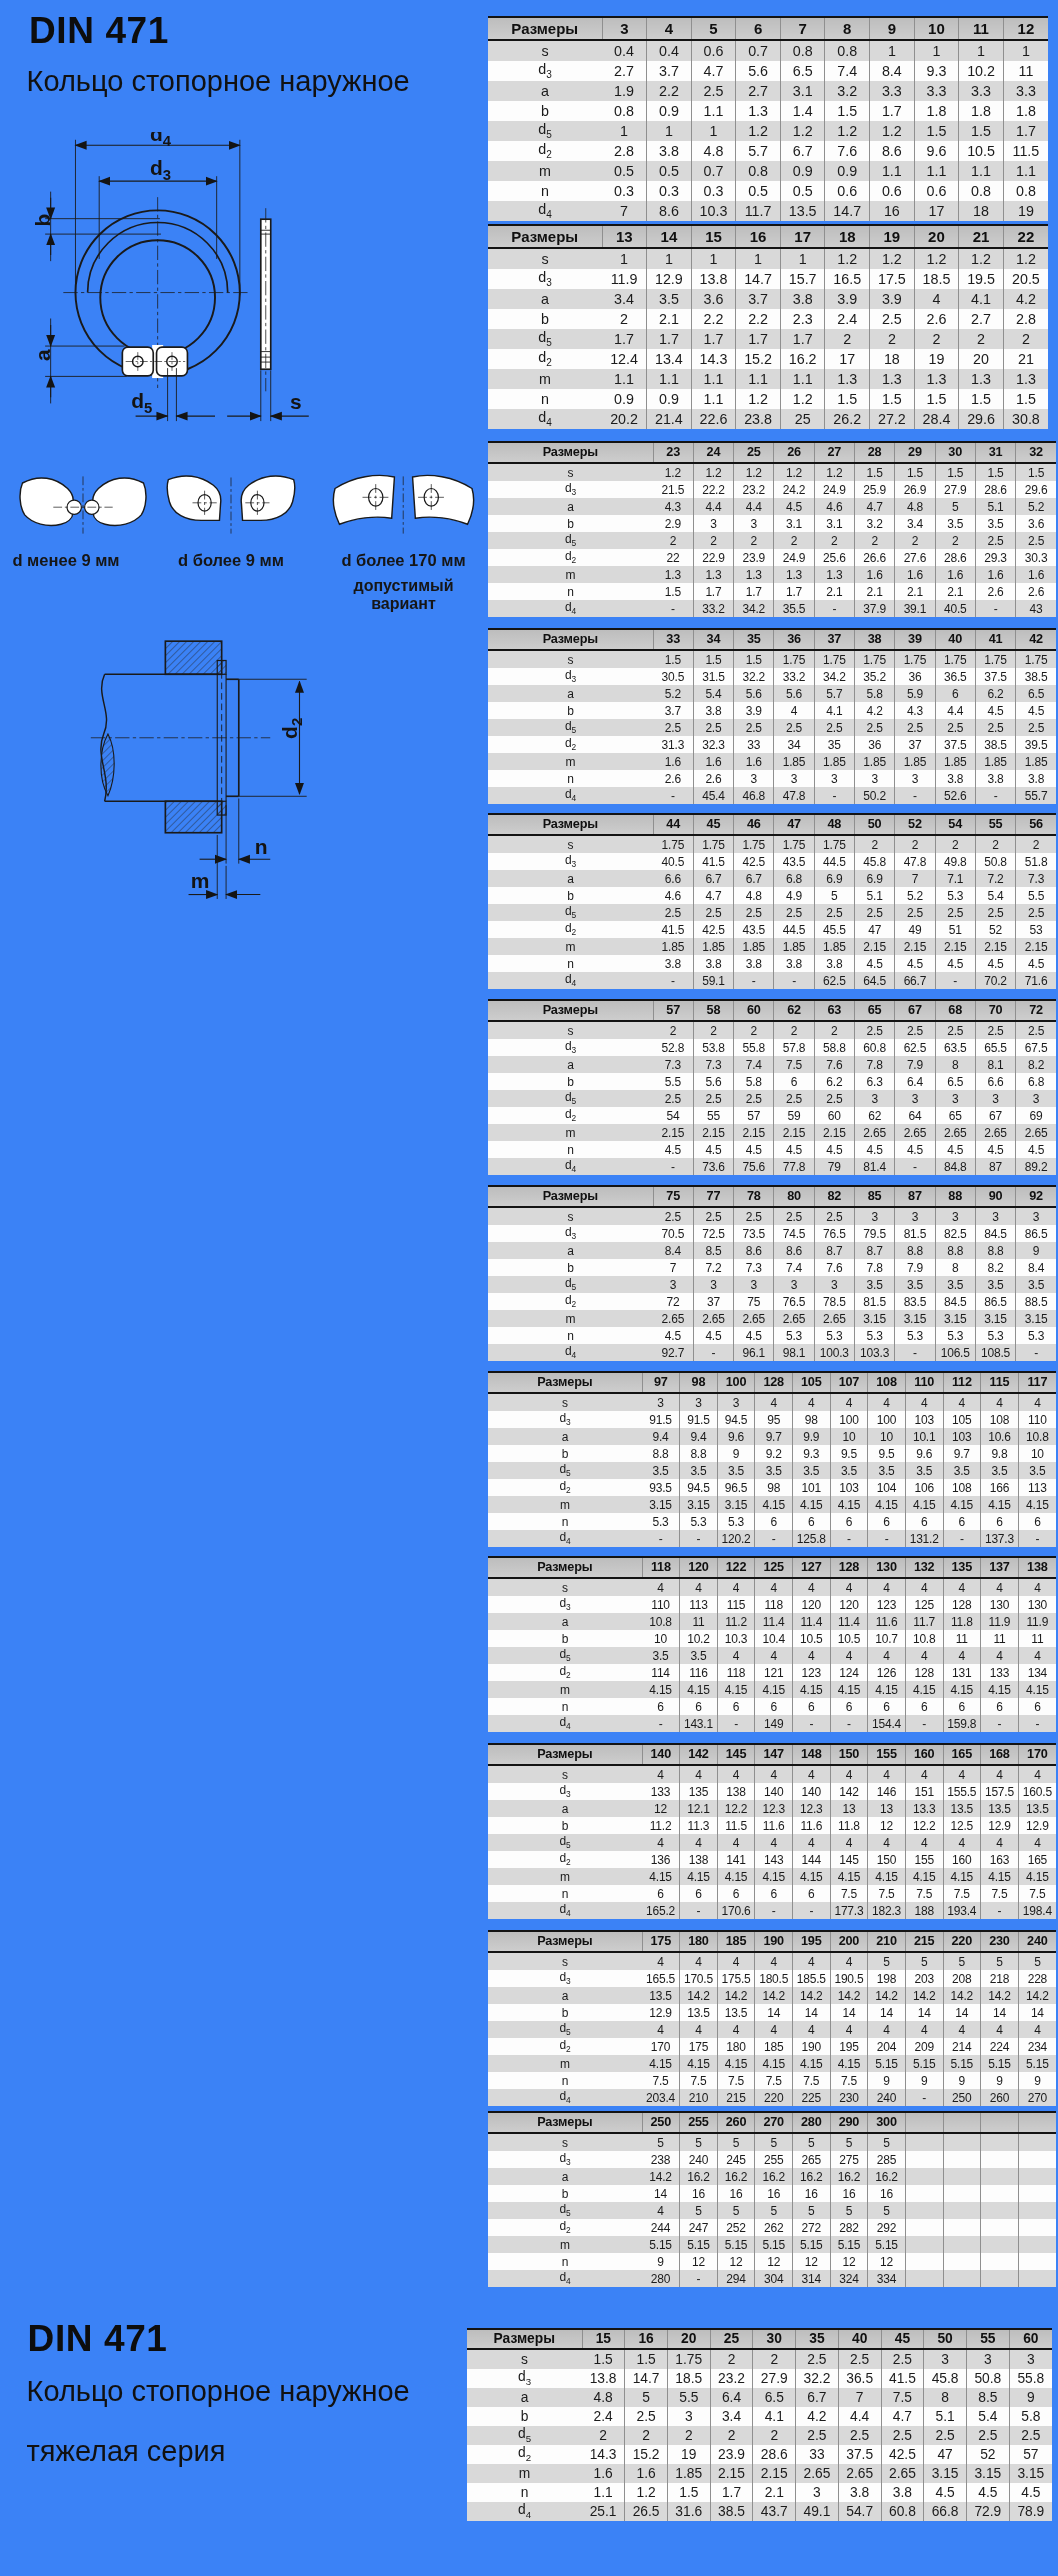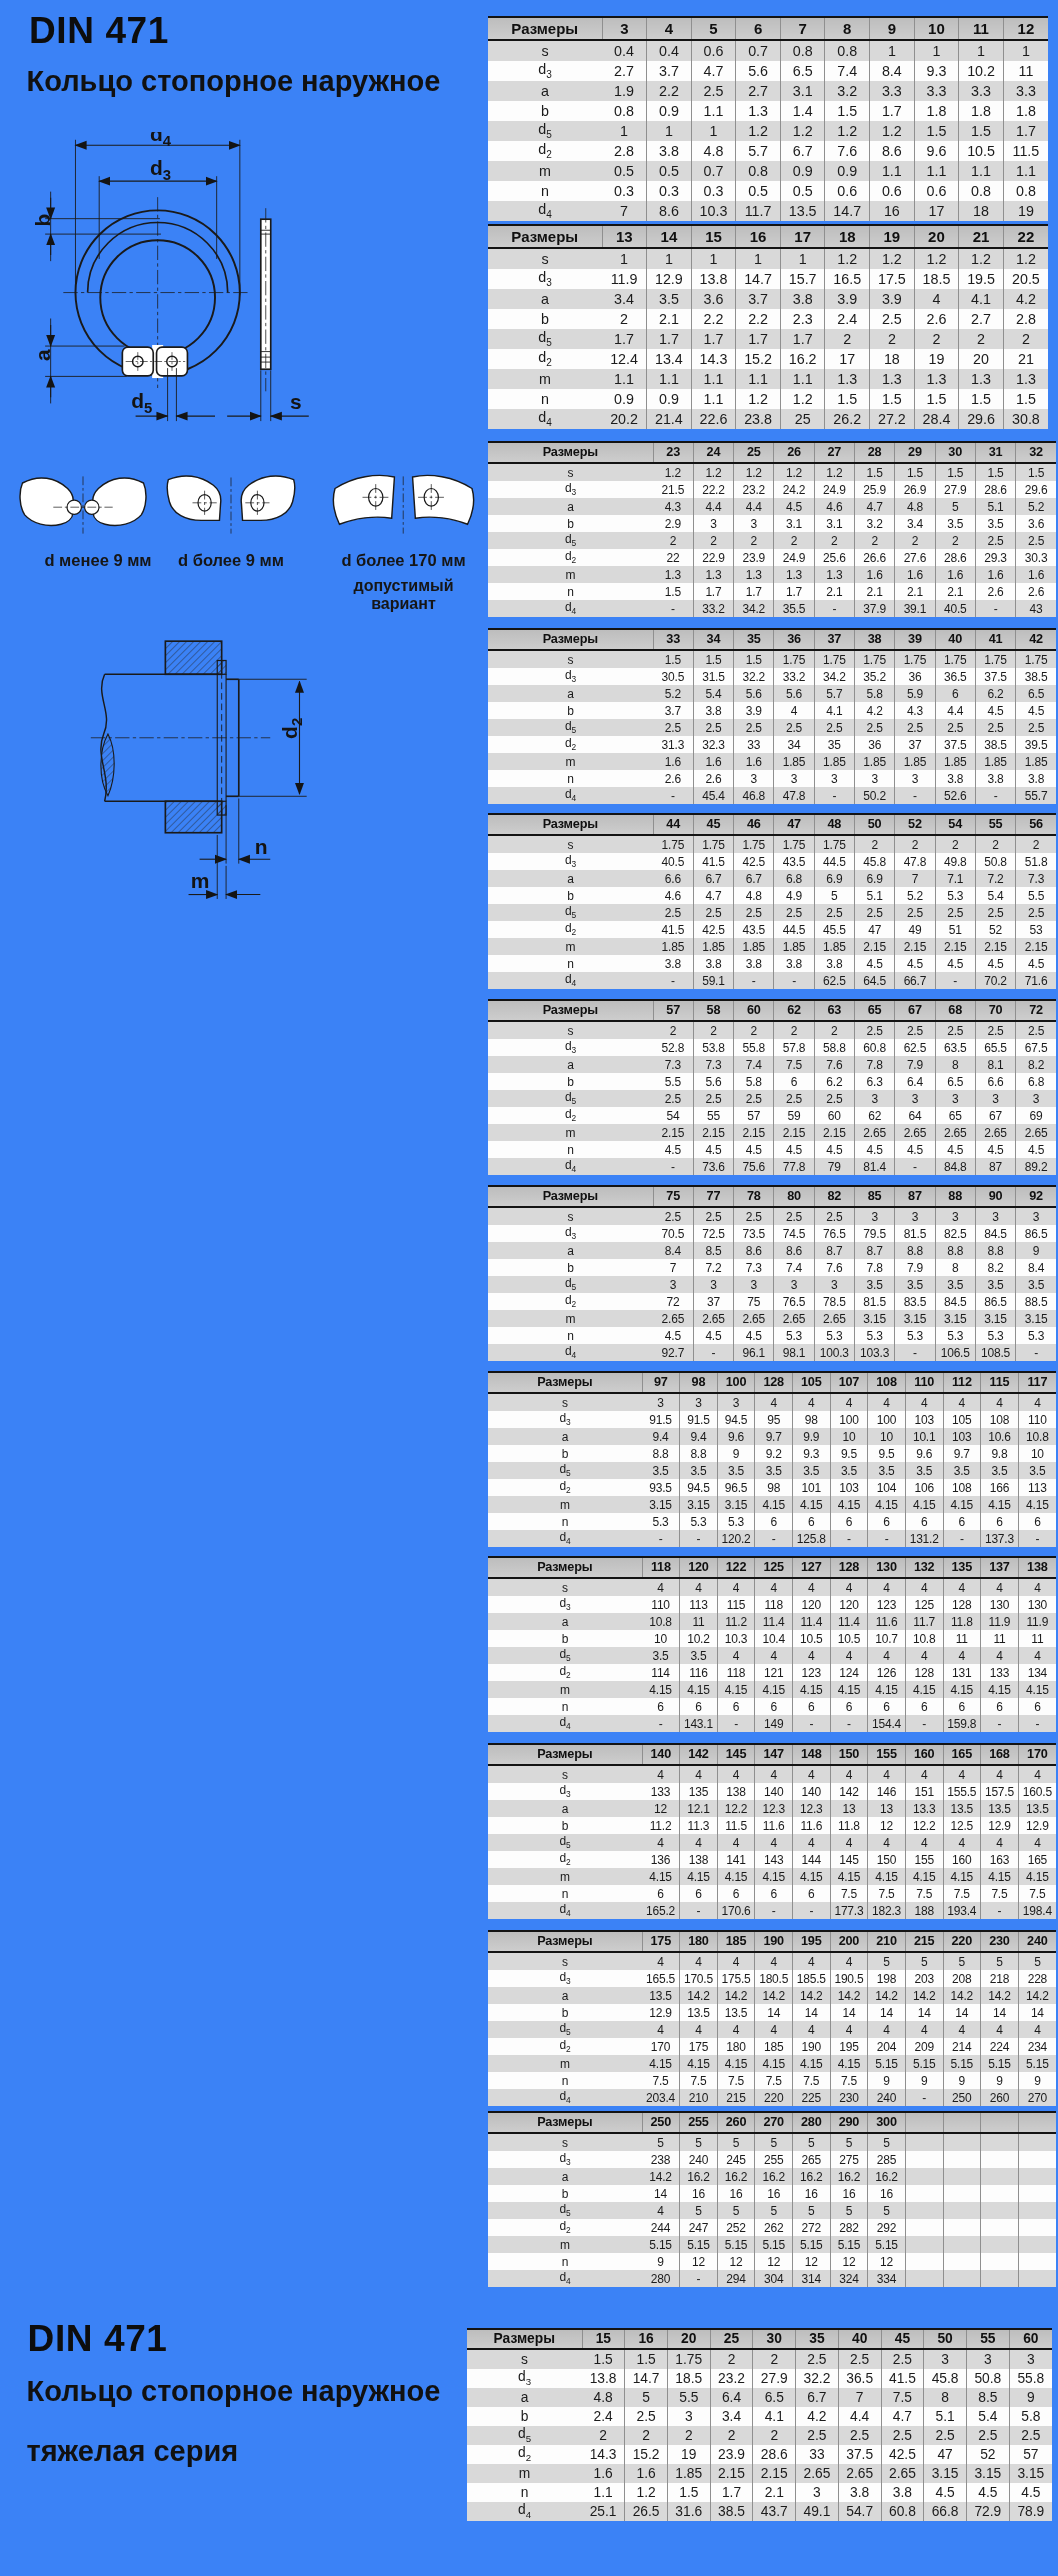--- a/index.html
+++ b/index.html
@@ -1,21 +1,21 @@
 <!DOCTYPE html>
 <html style="font-size:8.8px"><head>
 <meta charset="utf-8">
 <style>
   html,body{margin:0;padding:0;background:#fff;}
   #page{position:relative;width:1058px;height:2576px;background:#3b82f6;overflow:hidden;
         font-family:"Liberation Sans",sans-serif;color:#1b1b1b;padding-left:33px;}
 
   
   .big-title{position:absolute;font-size:37px;font-weight:700;letter-spacing:0.6px;color:#0d0d0d;}
-  .sub-title{position:absolute;font-size:29px;font-weight:700;color:#111;}
+  .sub-title{position:absolute;font-size:29px;font-weight:400;color:#111;}
 
   
   .diagram-caption{position:absolute;font-size:16.5px;font-weight:700;color:#161616;text-align:center;}
   .diagram-caption.small{font-size:16px;}
 
   
   .tbl{position:absolute;margin-top:8px;}
   .tbl table{border-collapse:collapse;table-layout:fixed;width:100%;}
   .tbl th,.tbl td{padding:0;text-align:center;vertical-align:middle;line-height:1;
                   overflow:hidden;white-space:nowrap;}
@@ -184,21 +184,21 @@
       <g stroke-width="1.3" stroke-dasharray="16 5 5 5" fill="none">
         <line x1="142" y1="8" x2="142" y2="112"></line>
         <line x1="68" y1="46" x2="116" y2="46"></line>
         <line x1="92" y1="22" x2="92" y2="70"></line>
         <line x1="169" y1="46" x2="217" y2="46"></line>
         <line x1="193" y1="22" x2="193" y2="70"></line>
       </g>
     </g>
   </svg>
 
-  <div class="diagram-caption" style="left:32px;top:551px;width:132px;">d менее 9 мм</div>
+  <div class="diagram-caption" style="left:0;top:551px;width:132px;">d менее 9 мм</div>
   <div class="diagram-caption" style="left:165px;top:551px;width:132px;">d более 9 мм</div>
   <div class="diagram-caption" style="left:325px;top:551px;width:157px;">d более 170 мм</div>
   <div class="diagram-caption small" style="left:325px;top:577px;width:157px;">допустимый вариант</div>
 
   <svg class="draw" style="left:88px;top:634px;" width="232" height="276" viewBox="0 0 420 500">
     <defs>
       <pattern id="hatch" width="9" height="9" patternUnits="userSpaceOnUse" patternTransform="rotate(45)">
         <line x1="0" y1="0" x2="0" y2="9" stroke="#222" stroke-width="1.5"></line>
       </pattern>
     </defs>

